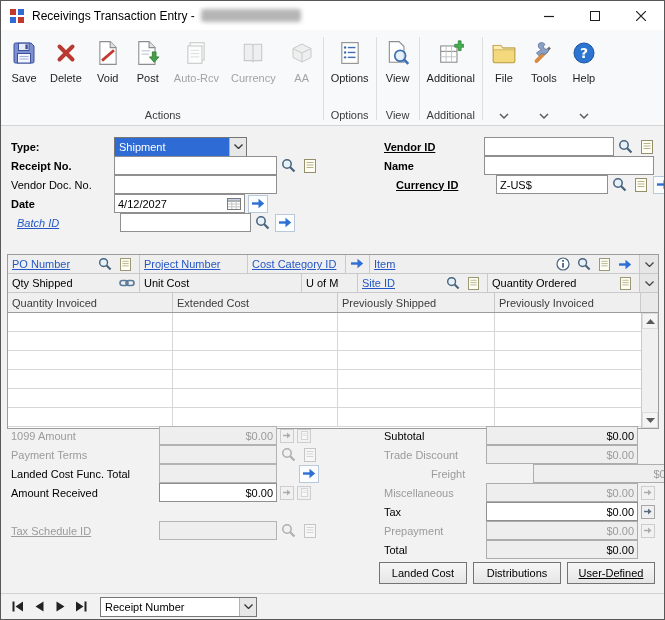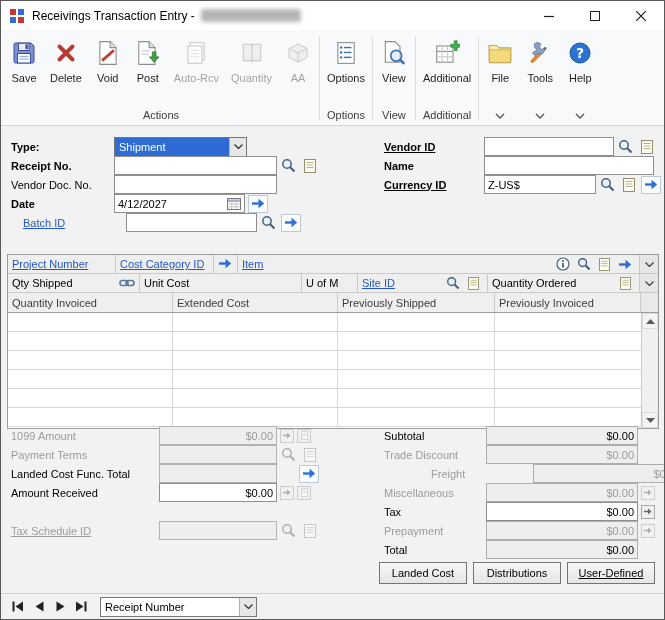--- a/index.html
+++ b/index.html
@@ -179,21 +179,21 @@
             </span>
           <span class="rlbl">Auto-Rcv</span>
         </div>
         <div class="rbtn disabled">
           <span class="ric">
               <svg width="24" height="24" viewBox="0 0 22 22">
                 <path d="M3 3 h7 a1.8 1.8 0 0 1 1 1 a1.8 1.8 0 0 1 1 -1 h7 v15 h-7 a1.8 1.8 0 0 0 -1 1 a1.8 1.8 0 0 0 -1 -1 h-7 z" fill="#e9e2d2" stroke="#8d8d8d"></path>
                 <line x1="11" y1="4" x2="11" y2="18" stroke="#8d8d8d"></line>
               </svg>
             </span>
-          <span class="rlbl">Quantity</span>
+          <span class="rlbl">Currency</span>
         </div>
         <div class="rbtn disabled">
           <span class="ric">
               <svg width="22" height="22" viewBox="0 0 22 22">
                 <path d="M11 2 L20 6.5 V15.5 L11 20 L2 15.5 V6.5 Z" fill="#dfe3e8" stroke="#8d8d8d"></path>
                 <path d="M2 6.5 L11 11 L20 6.5 M11 11 V20" fill="none" stroke="#8d8d8d"></path>
               </svg>
             </span>
           <span class="rlbl">AA</span>
         </div>
@@ -382,21 +382,21 @@
           </span>
       </div>
       <span class="exp-btn">
           <svg width="13" height="11" viewBox="0 0 13 11">
             <path d="M0 5.5 H8.5" stroke="#2e6fd6" stroke-width="2.4"></path>
             <path d="M6.5 0.8 L12.2 5.5 L6.5 10.2 Z" fill="#2e6fd6"></path>
           </svg>
         </span>
     </div>
 
-    <div class="frow" style="top:87px;left:22px;">
+    <div class="frow" style="top:87px;left:16px;font-style:italic;">
       <span class="flabel link" style="width:103px;">Batch ID</span>
       <div class="tfield" style="width:131px;">
           <span class="tval"></span>
         </div>
       <span class="icon-btn">
           <svg width="15" height="15" viewBox="0 0 15 15">
             <circle cx="6" cy="6" r="4.2" fill="#e8f0f8" stroke="#46627e" stroke-width="1.5"></circle>
             <line x1="9.2" y1="9.2" x2="13.5" y2="13.5" stroke="#46627e" stroke-width="2.2"></line>
           </svg>
         </span>
@@ -430,21 +430,21 @@
     </div>
 
     <div class="frow" style="top:30px;left:383px;">
       <span class="flabel bold" style="width:100px;">Name</span>
       <div class="tfield" style="width:170px;">
           <span class="tval"></span>
         </div>
     </div>
 
     <div class="frow" style="top:49px;left:383px;">
-      <span class="flabel bold ul" style="width:100px;">Currency ID</span>
+      <span class="flabel bold ul" style="width:100px;margin-left:12px;">Currency ID</span>
       <div class="tfield" style="width:112px;">
           <span class="tval">Z-US$</span>
         </div>
       <span class="icon-btn">
           <svg width="15" height="15" viewBox="0 0 15 15">
             <circle cx="6" cy="6" r="4.2" fill="#e8f0f8" stroke="#46627e" stroke-width="1.5"></circle>
             <line x1="9.2" y1="9.2" x2="13.5" y2="13.5" stroke="#46627e" stroke-width="2.2"></line>
           </svg>
         </span>
       <span class="icon-btn">
@@ -460,20 +460,39 @@
             <path d="M0 5.5 H8.5" stroke="#2e6fd6" stroke-width="2.4"></path>
             <path d="M6.5 0.8 L12.2 5.5 L6.5 10.2 Z" fill="#2e6fd6"></path>
           </svg>
         </span>
     </div>
 
     <div class="grid">
       <div class="ghead">
 
         <div class="ghrow">
+          <div class="gcell" style="width:132px;">
+            <span class="link">PO Number</span>
+            <span class="mla">
+              <span class="icon-btn">
+                  <svg width="14" height="14" viewBox="0 0 15 15">
+                    <circle cx="6" cy="6" r="4.2" fill="#e8f0f8" stroke="#46627e" stroke-width="1.5"></circle>
+                    <line x1="9.2" y1="9.2" x2="13.5" y2="13.5" stroke="#46627e" stroke-width="2.2"></line>
+                  </svg>
+                </span>
+              <span class="icon-btn">
+                  <svg width="11" height="13" viewBox="0 0 12 14">
+                    <rect x="0.5" y="0.5" width="11" height="13" fill="#fffef5" stroke="#948f6a"></rect>
+                    <line x1="2.5" y1="3.5" x2="9.5" y2="3.5" stroke="#b8b28a"></line>
+                    <line x1="2.5" y1="6" x2="9.5" y2="6" stroke="#b8b28a"></line>
+                    <line x1="2.5" y1="8.5" x2="9.5" y2="8.5" stroke="#b8b28a"></line>
+                  </svg>
+                </span>
+            </span>
+          </div>
           <div class="gcell" style="width:108px;">
               <span class="link">Project Number</span>
             </div>
           <div class="gcell" style="width:98px;">
               <span class="link">Cost Category ID</span>
             </div>
           <div class="gcell" style="width:24px;justify-content:center;">
               <span><svg width="13" height="11" viewBox="0 0 13 11">
                   <path d="M0 5.5 H8.5" stroke="#2e6fd6" stroke-width="2.4"></path>
                   <path d="M6.5 0.8 L12.2 5.5 L6.5 10.2 Z" fill="#2e6fd6"></path>

